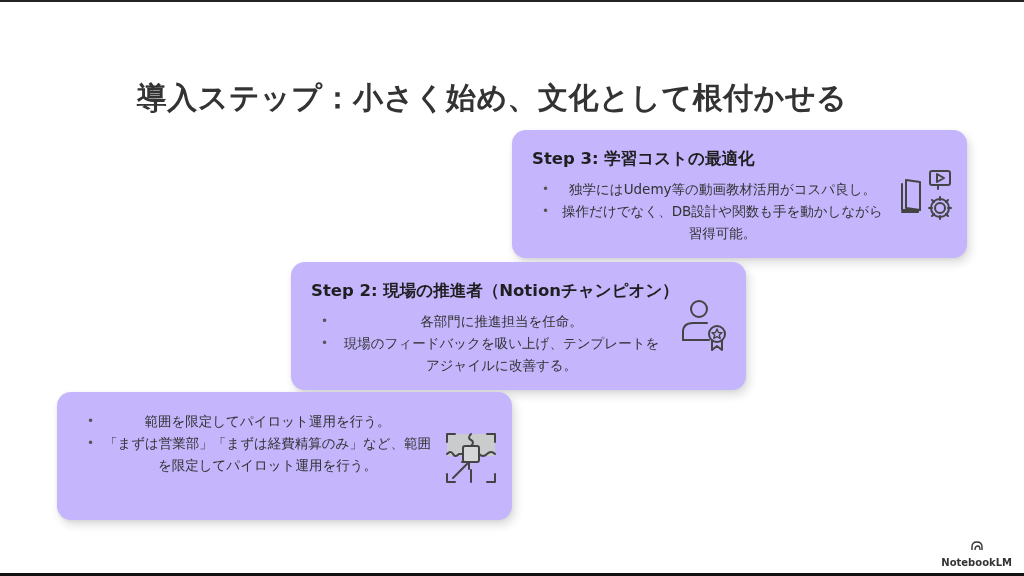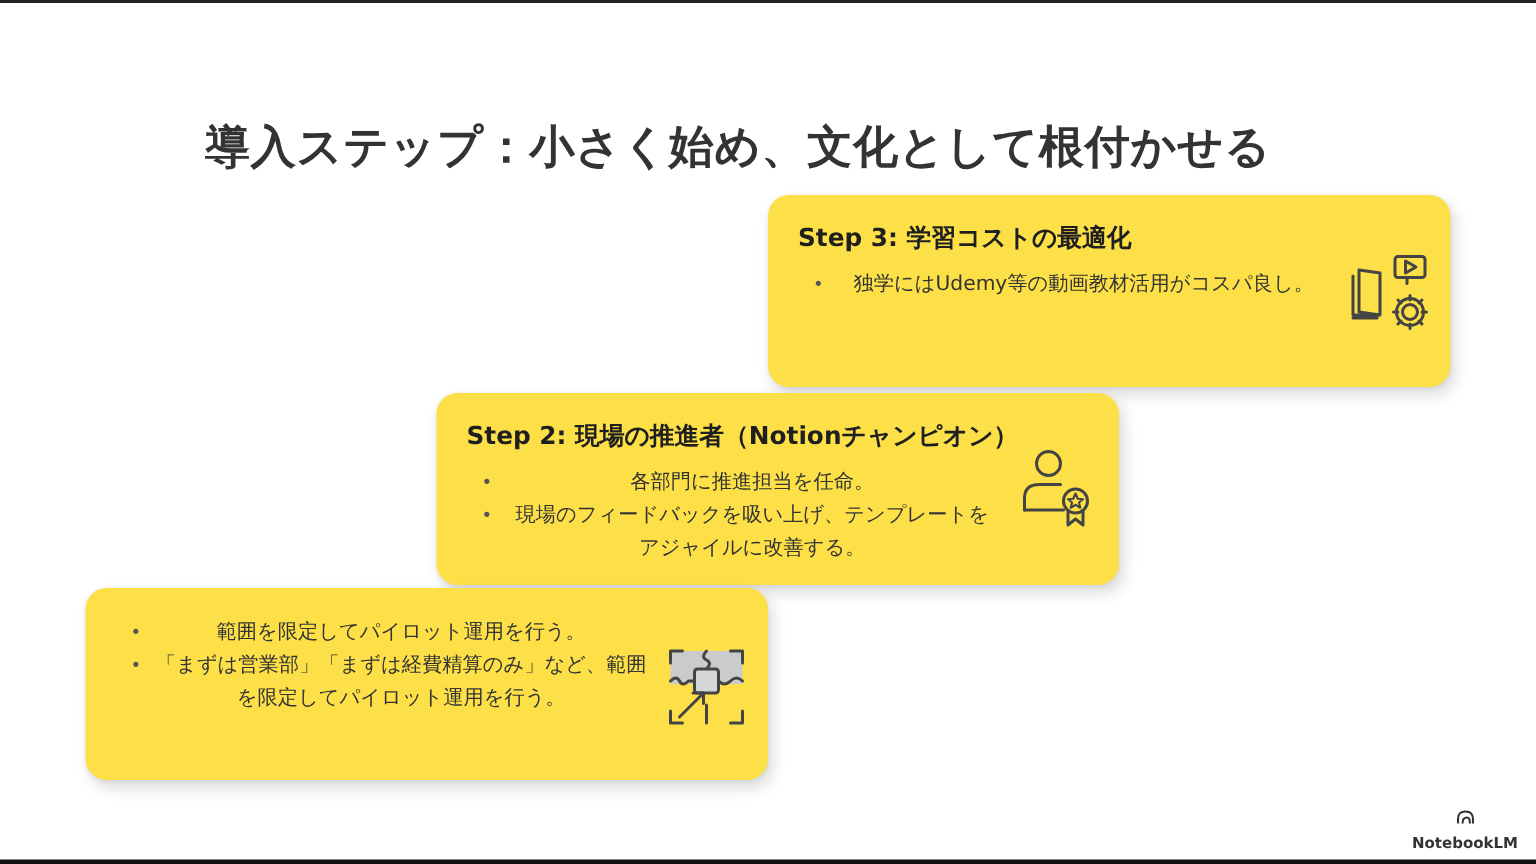--- a/index.html
+++ b/index.html
@@ -12,21 +12,21 @@
   }
   .frame-top { position: absolute; left: 0; top: 0; width: 1024px; height: 2px; background: #222; }
   .frame-bottom { position: absolute; left: 0; bottom: 0; width: 1024px; height: 3px; background: #111; }
   .slide-title {
     position: absolute; left: 0; top: 58px; width: 984px;
     text-align: center; font-size: 30px; font-weight: bold; color: #333;
     letter-spacing: 0.5px;
   }
   .card {
     position: absolute; width: 455px; height: 128px;
-    background: #fde047;
+    background: #c4b5fd;
     border-radius: 14px;
     box-shadow: 3px 5px 10px rgba(0,0,0,0.14), 0 1px 3px rgba(0,0,0,0.06);
     box-sizing: border-box;
     padding: 18px 20px 0 20px;
   }
   .card-title {
     font-size: 16.5px; font-weight: bold; color: #1f1f1f;
     margin: 0 0 8px 0; white-space: nowrap;
   }
   .card-list { list-style: none; margin: 0; padding: 0 0 0 10px; width: 345px; }
@@ -53,20 +53,21 @@
 <body>
 
 <div class="frame-top"></div>
 
 <h1 class="slide-title">導入ステップ：小さく始め、文化として根付かせる</h1>
 
 <div class="card" style="left:512px; top:130px;">
   <div class="card-title">Step 3: 学習コストの最適化</div>
   <ul class="card-list">
     <li>独学にはUdemy等の動画教材活用がコスパ良し。</li>
+    <li>操作だけでなく、DB設計や関数も手を動かしながら習得可能。</li>
   </ul>
   <div class="card-icon" style="left:386px; top:38px;">
     <svg viewBox="0 0 56 56" fill="none" stroke="#444" stroke-width="2" stroke-linejoin="round" stroke-linecap="round">
       <path d="M4 16 L4 42 L20 42 L20 44 L4 44"></path>
       <path d="M8 12 L8 40 L22 42 L22 14 Z"></path>
       <rect x="32" y="3" width="20" height="14" rx="2"></rect>
       <path d="M39 6 L46 10 L39 14 Z"></path>
       <path d="M40 17 L40 21"></path>
       <circle cx="42" cy="40" r="5"></circle>
       <path d="M42 29 L42 32 M42 48 L42 51 M31 40 L34 40 M50 40 L53 40 M34 32 L36 34 M48 46 L50 48 M34 48 L36 46 M48 34 L50 32"></path>

